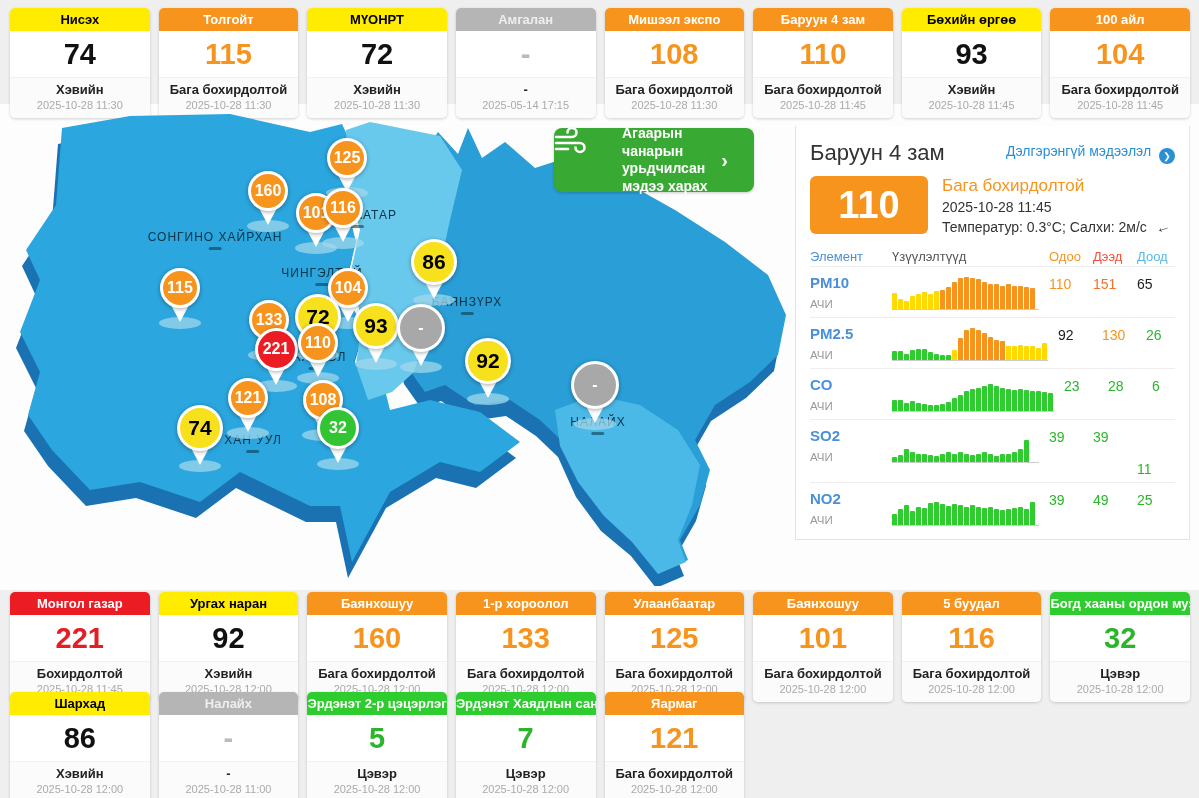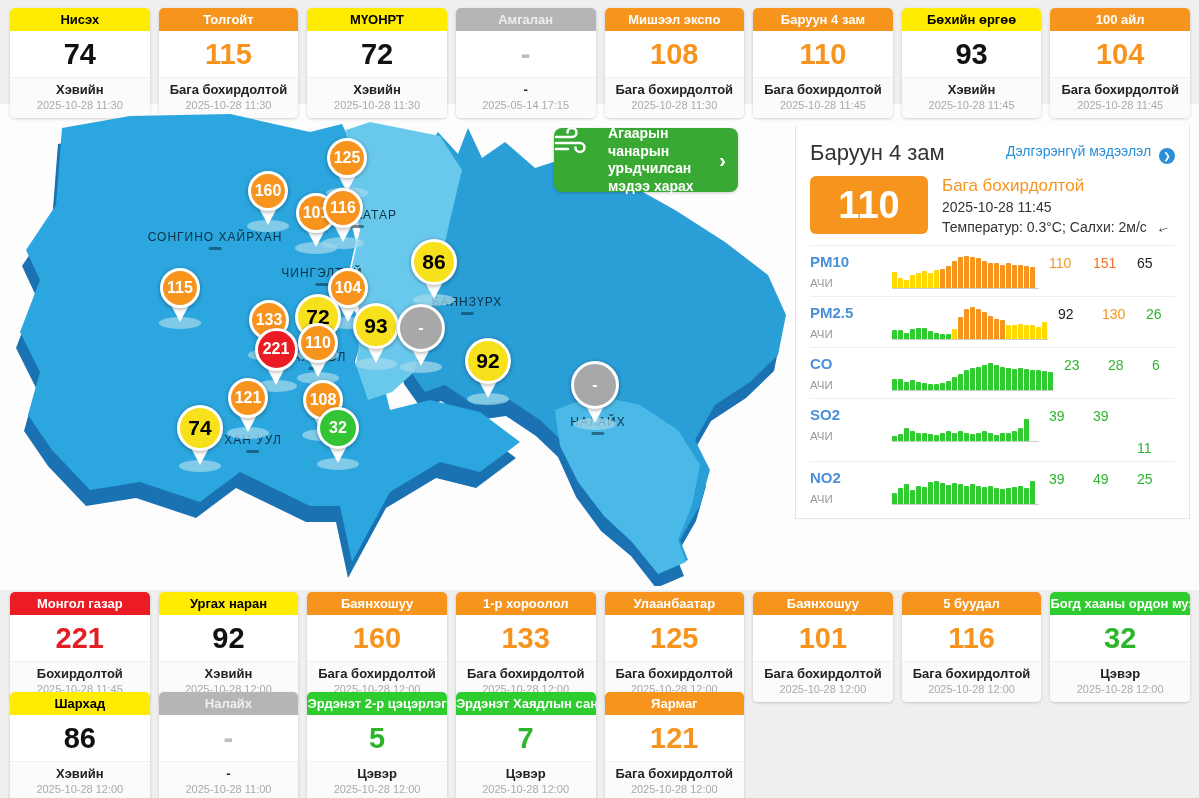--- a/index.html
+++ b/index.html
@@ -34,23 +34,23 @@
   .marker{position:absolute;z-index:10;cursor:pointer;}
   .m-shadow{position:absolute;left:50%;bottom:-21px;transform:translateX(-50%);
             width:42px;height:12px;border-radius:50%;background:rgba(160,215,235,.75);}
   .m-tail{position:absolute;left:50%;bottom:-14px;transform:translateX(-50%);
           width:0;height:0;border-left:9px solid transparent;
           border-right:9px solid transparent;border-top:17px solid #fff;}
   .m-circle{position:relative;border:3px solid #fff;border-radius:50%;
             display:flex;align-items:center;justify-content:center;font-weight:bold;
             box-shadow:0 1px 4px rgba(0,0,0,.35);}
 
-  .forecast-btn{position:absolute;left:544px;top:20px;width:184px;height:64px;
+  .forecast-btn{position:absolute;left:544px;top:20px;width:200px;height:64px;
                 background:#38a932;border-radius:8px;display:flex;align-items:center;
-                padding:0 12px;cursor:pointer;z-index:20;box-shadow:0 1px 3px rgba(0,0,0,.2);}
+                padding:0 26px;cursor:pointer;z-index:20;box-shadow:0 1px 3px rgba(0,0,0,.2);}
   .forecast-btn .w-icon{flex:0 0 36px;margin-right:6px;}
   .forecast-btn .f-label{color:#fff;font-weight:bold;font-size:14px;line-height:1.25;}
   .forecast-btn .f-chev{color:#fff;font-size:20px;font-weight:bold;margin-left:6px;}
 
   
   .panel{position:absolute;left:795px;top:126px;width:395px;z-index:30;}
   .panel-head{background:#2e96d5;color:#fff;text-align:center;font-size:15px;
               font-weight:bold;padding:10px 0;border-radius:3px 3px 0 0;cursor:pointer;}
   .panel-head .h-circ{display:inline-flex;align-items:center;justify-content:center;
               width:17px;height:17px;border-radius:50%;background:#fff;color:#2e96d5;
@@ -310,20 +310,27 @@
         <div class="p-aqi-box">110</div>
         <div class="p-aqi-info">
           <div class="p-aqi-status">Бага бохирдолтой</div>
           <div class="p-aqi-time">2025-10-28 11:45</div>
           <div class="p-weather">
             <span>Температур: 0.3°C; Салхи: 2м/с</span>
             <span class="arrow">←</span>
           </div>
         </div>
       </div>
+      <div class="p-thead">
+        <span class="th-el">Элемент</span>
+        <span class="th-ind">Үзүүлэлтүүд</span>
+        <span class="th-now">Одоо</span>
+        <span class="th-max">Дээд</span>
+        <span class="th-min">Доод</span>
+      </div>
       <div id="pollutant-rows">
   <div class="p-row">
     <div class="p-el">
       <div class="p-name">PM10</div>
       <div class="p-sub">АЧИ</div>
     </div>
     <div class="p-spark">
               <i style="height: 16px; background: rgb(255, 217, 0);"></i>
               <i style="height: 10px; background: rgb(255, 217, 0);"></i>
               <i style="height: 8px; background: rgb(255, 217, 0);"></i>

